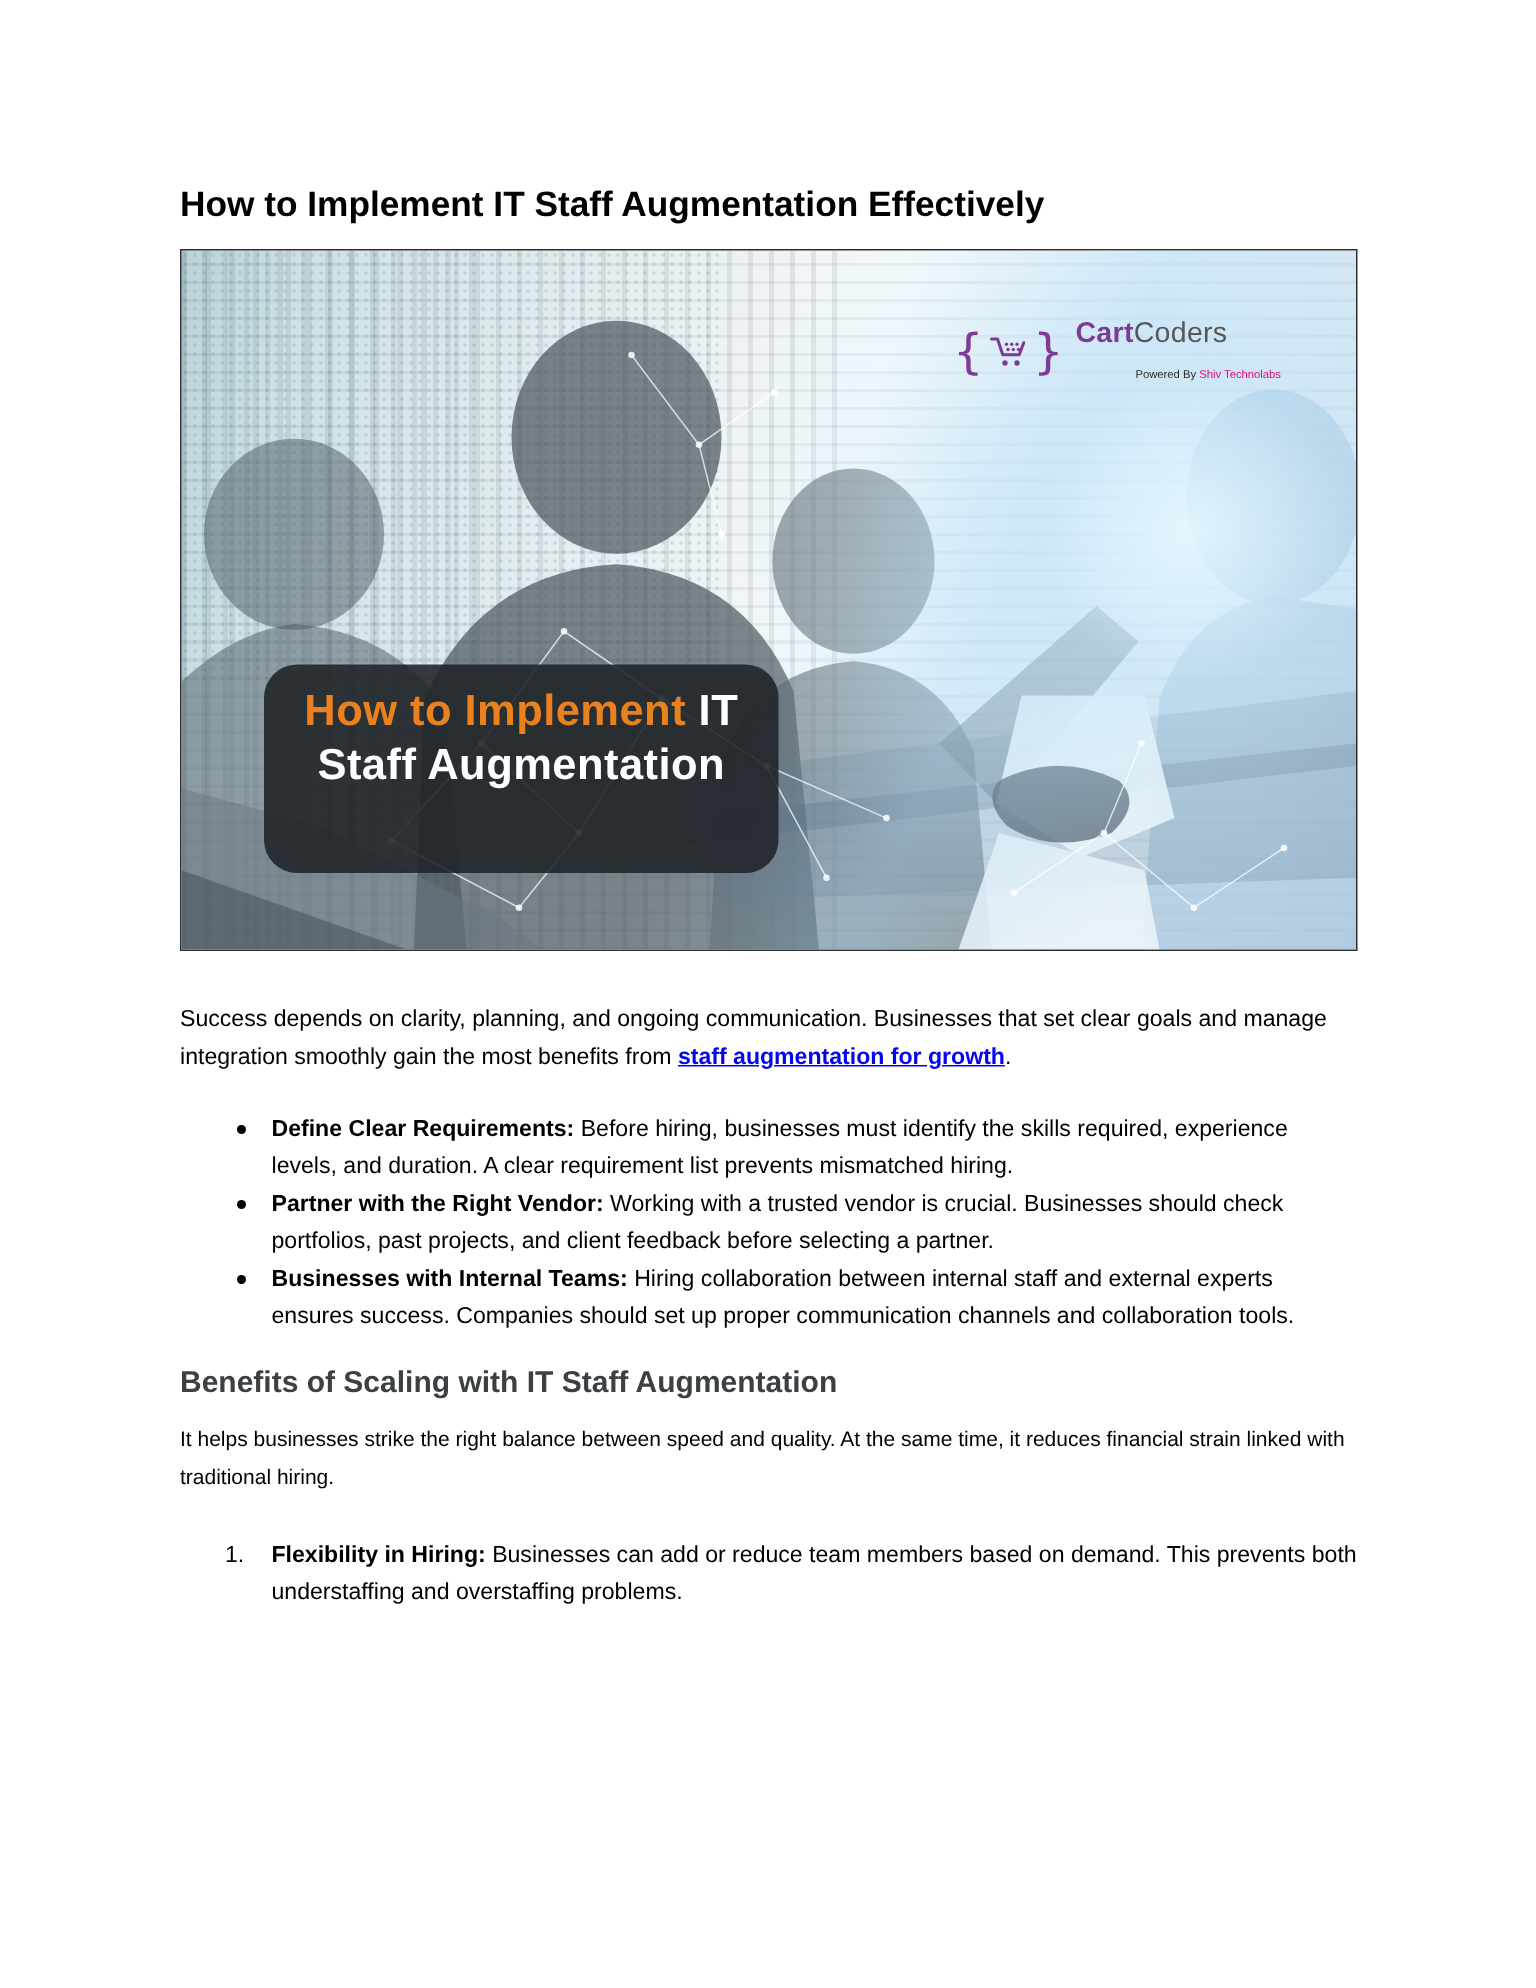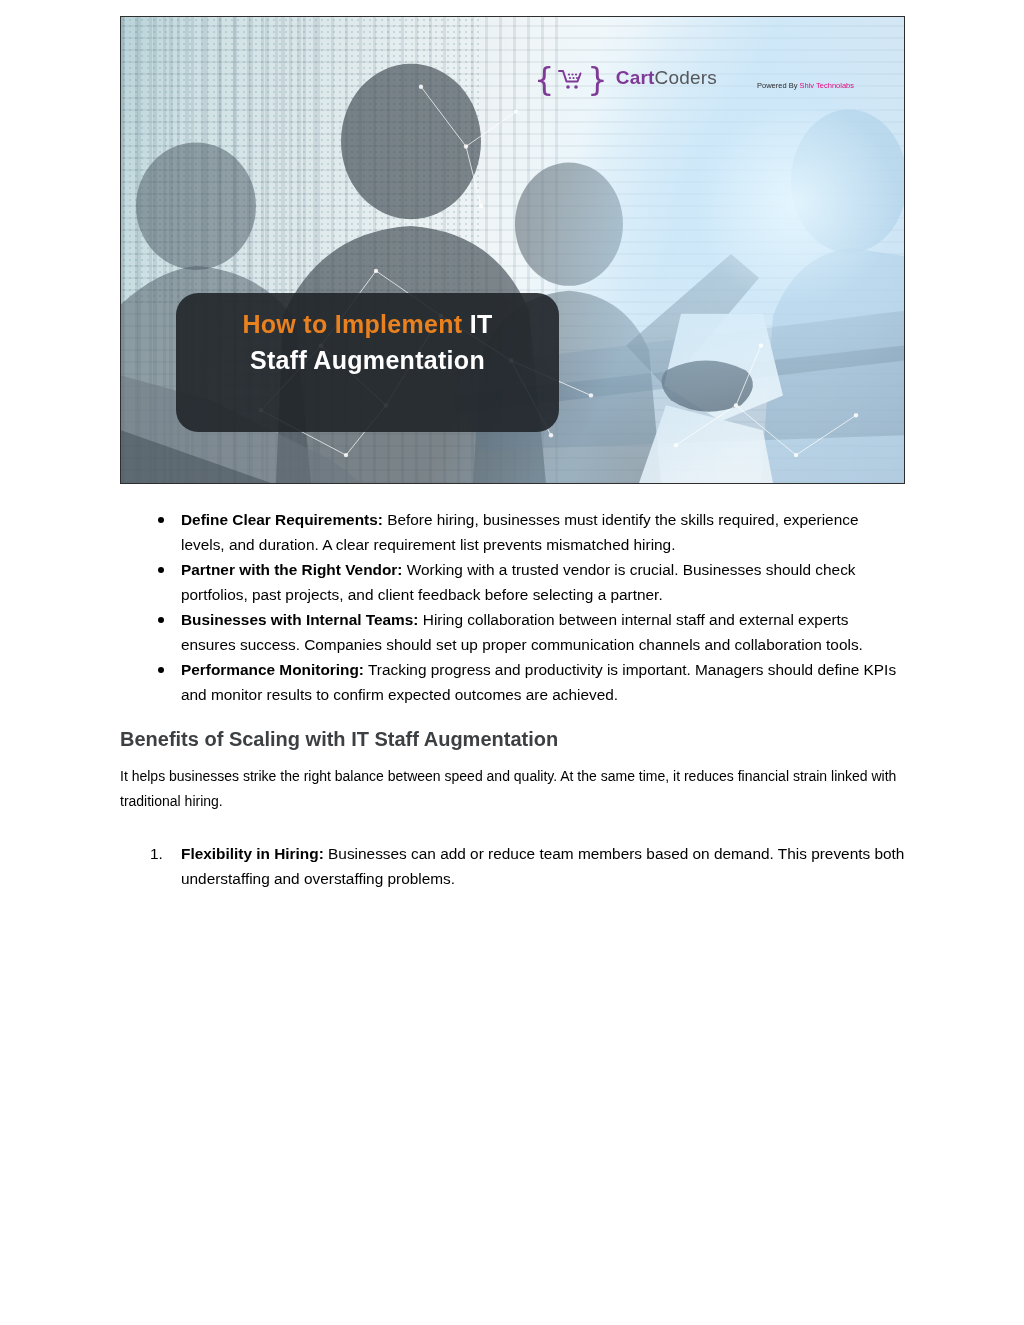--- a/index.html
+++ b/index.html
@@ -56,33 +56,33 @@
   
   .logo {
     position: absolute; top: 46px; right: 50px;
     display: flex; align-items: center;
   }
   .brace {
     color: #7E3A96; font-size: 32px; line-height: 1; font-weight: 400;
     font-family: "DejaVu Sans", sans-serif;
   }
   .cart-wrap { margin: 0 3px; display: flex; }
-  .logo-text { display: flex; flex-direction: row; margin-left: 8px; }
+  .logo-text { display: flex; flex-direction: column; margin-left: 8px; }
   .brand-line { font-size: 19px; line-height: 19px; letter-spacing: .2px; }
   .brand-bold { color: #7E3A96; font-weight: bold; }
   .brand-rest { color: #56575B; font-weight: 400; }
   .tagline { font-size: 7.5px; line-height: 9px; margin-top: 13px; font-weight: normal; color: #2b2b2b; padding-left: 40px; }
   .tagline .pink { color: #E5097F; }
 
   
   .overlay {
-    position: absolute; left: 55px; top: 276px; width: 383px; height: 139px;
+    position: absolute; left: 55px; top: 276px; width: 343px; height: 139px;
     background: rgba(31,36,41,.89); border-radius: 22px;
     text-align: center; padding-top: 13px;
-    font-weight: bold; font-size: 25px; line-height: 36px; letter-spacing: .3px;
+    font-weight: bold; font-size: 29px; line-height: 36px; letter-spacing: .3px;
   }
   .or { color: #E9811F; }
   .wh { color: #ffffff; }
 
   
   .intro { margin: 33px 0 0 0; font-size: 15.4px; line-height: 25px; }
   a.link { color: #0404EE; font-weight: bold; text-decoration: underline; cursor: pointer; }
 
   ul.bullets { margin: 23px 0 0 0; padding: 0 0 0 61px; list-style: none; }
   ul.bullets li { position: relative; font-size: 15.4px; line-height: 25px; }
@@ -98,20 +98,21 @@
   ol.numbered { margin: 27px 0 0 0; padding: 0 0 0 61px; list-style: none; }
   ol.numbered li { position: relative; font-size: 15.4px; line-height: 25px; }
   ol.numbered .num { position: absolute; left: -31px; top: 0; }
   b { font-weight: bold; }
 </style>
 </head>
 <body>
 
 <div class="doc">
 
+  <h1 class="title">How to Implement IT Staff Augmentation Effectively</h1>
 
   <figure class="hero" style="margin-left:0;margin-right:0;">
     <div class="layer dots-map"></div>
     <div class="layer win-v-left"></div>
     <div class="layer win-h"></div>
     <div class="layer win-v-right"></div>
 
     <svg class="sil" viewBox="0 0 783 468" preserveAspectRatio="none">
 
       <ellipse cx="75" cy="190" rx="60" ry="64" fill="#4A5761" opacity="0.50"></ellipse>
@@ -191,26 +192,26 @@
         <span class="tagline"><span>Powered By </span><span class="pink">Shiv Technolabs</span></span>
       </span>
     </div>
 
     <div class="overlay">
       <div><span class="or">How to Implement</span><span class="wh"> IT</span></div>
       <div class="wh">Staff Augmentation</div>
     </div>
   </figure>
 
+  <p class="intro"><span>Success depends on clarity, planning, and ongoing communication. Businesses that set clear goals and manage integration smoothly gain the most benefits from </span><a class="link" href="#">staff augmentation for growth</a><span>.</span></p>
 
   <ul class="bullets">
     <li><b>Define Clear Requirements:</b><span> Before hiring, businesses must identify the skills required, experience levels, and duration. A clear requirement list prevents mismatched hiring.</span></li>
     <li><b>Partner with the Right Vendor:</b><span> Working with a trusted vendor is crucial. Businesses should check portfolios, past projects, and client feedback before selecting a partner.</span></li>
     <li><b>Businesses with Internal Teams:</b><span> Hiring collaboration between internal staff and external experts ensures success. Companies should set up proper communication channels and collaboration tools.</span></li>
-    <li><b>Performance Monitoring:</b><span> Tracking progress and productivity is important. Managers should define KPIs and monitor results to confirm expected outcomes are achieved.</span></li>
   </ul>
 
   <h2 class="section">Benefits of Scaling with IT Staff Augmentation</h2>
 
   <p class="body-p">It helps businesses strike the right balance between speed and quality. At the same time, it reduces financial strain linked with traditional hiring.</p>
 
   <ol class="numbered">
     <li><span class="num">1.</span><b>Flexibility in Hiring:</b><span> Businesses can add or reduce team members based on demand. This prevents both understaffing and overstaffing problems.</span></li>
   </ol>
 

